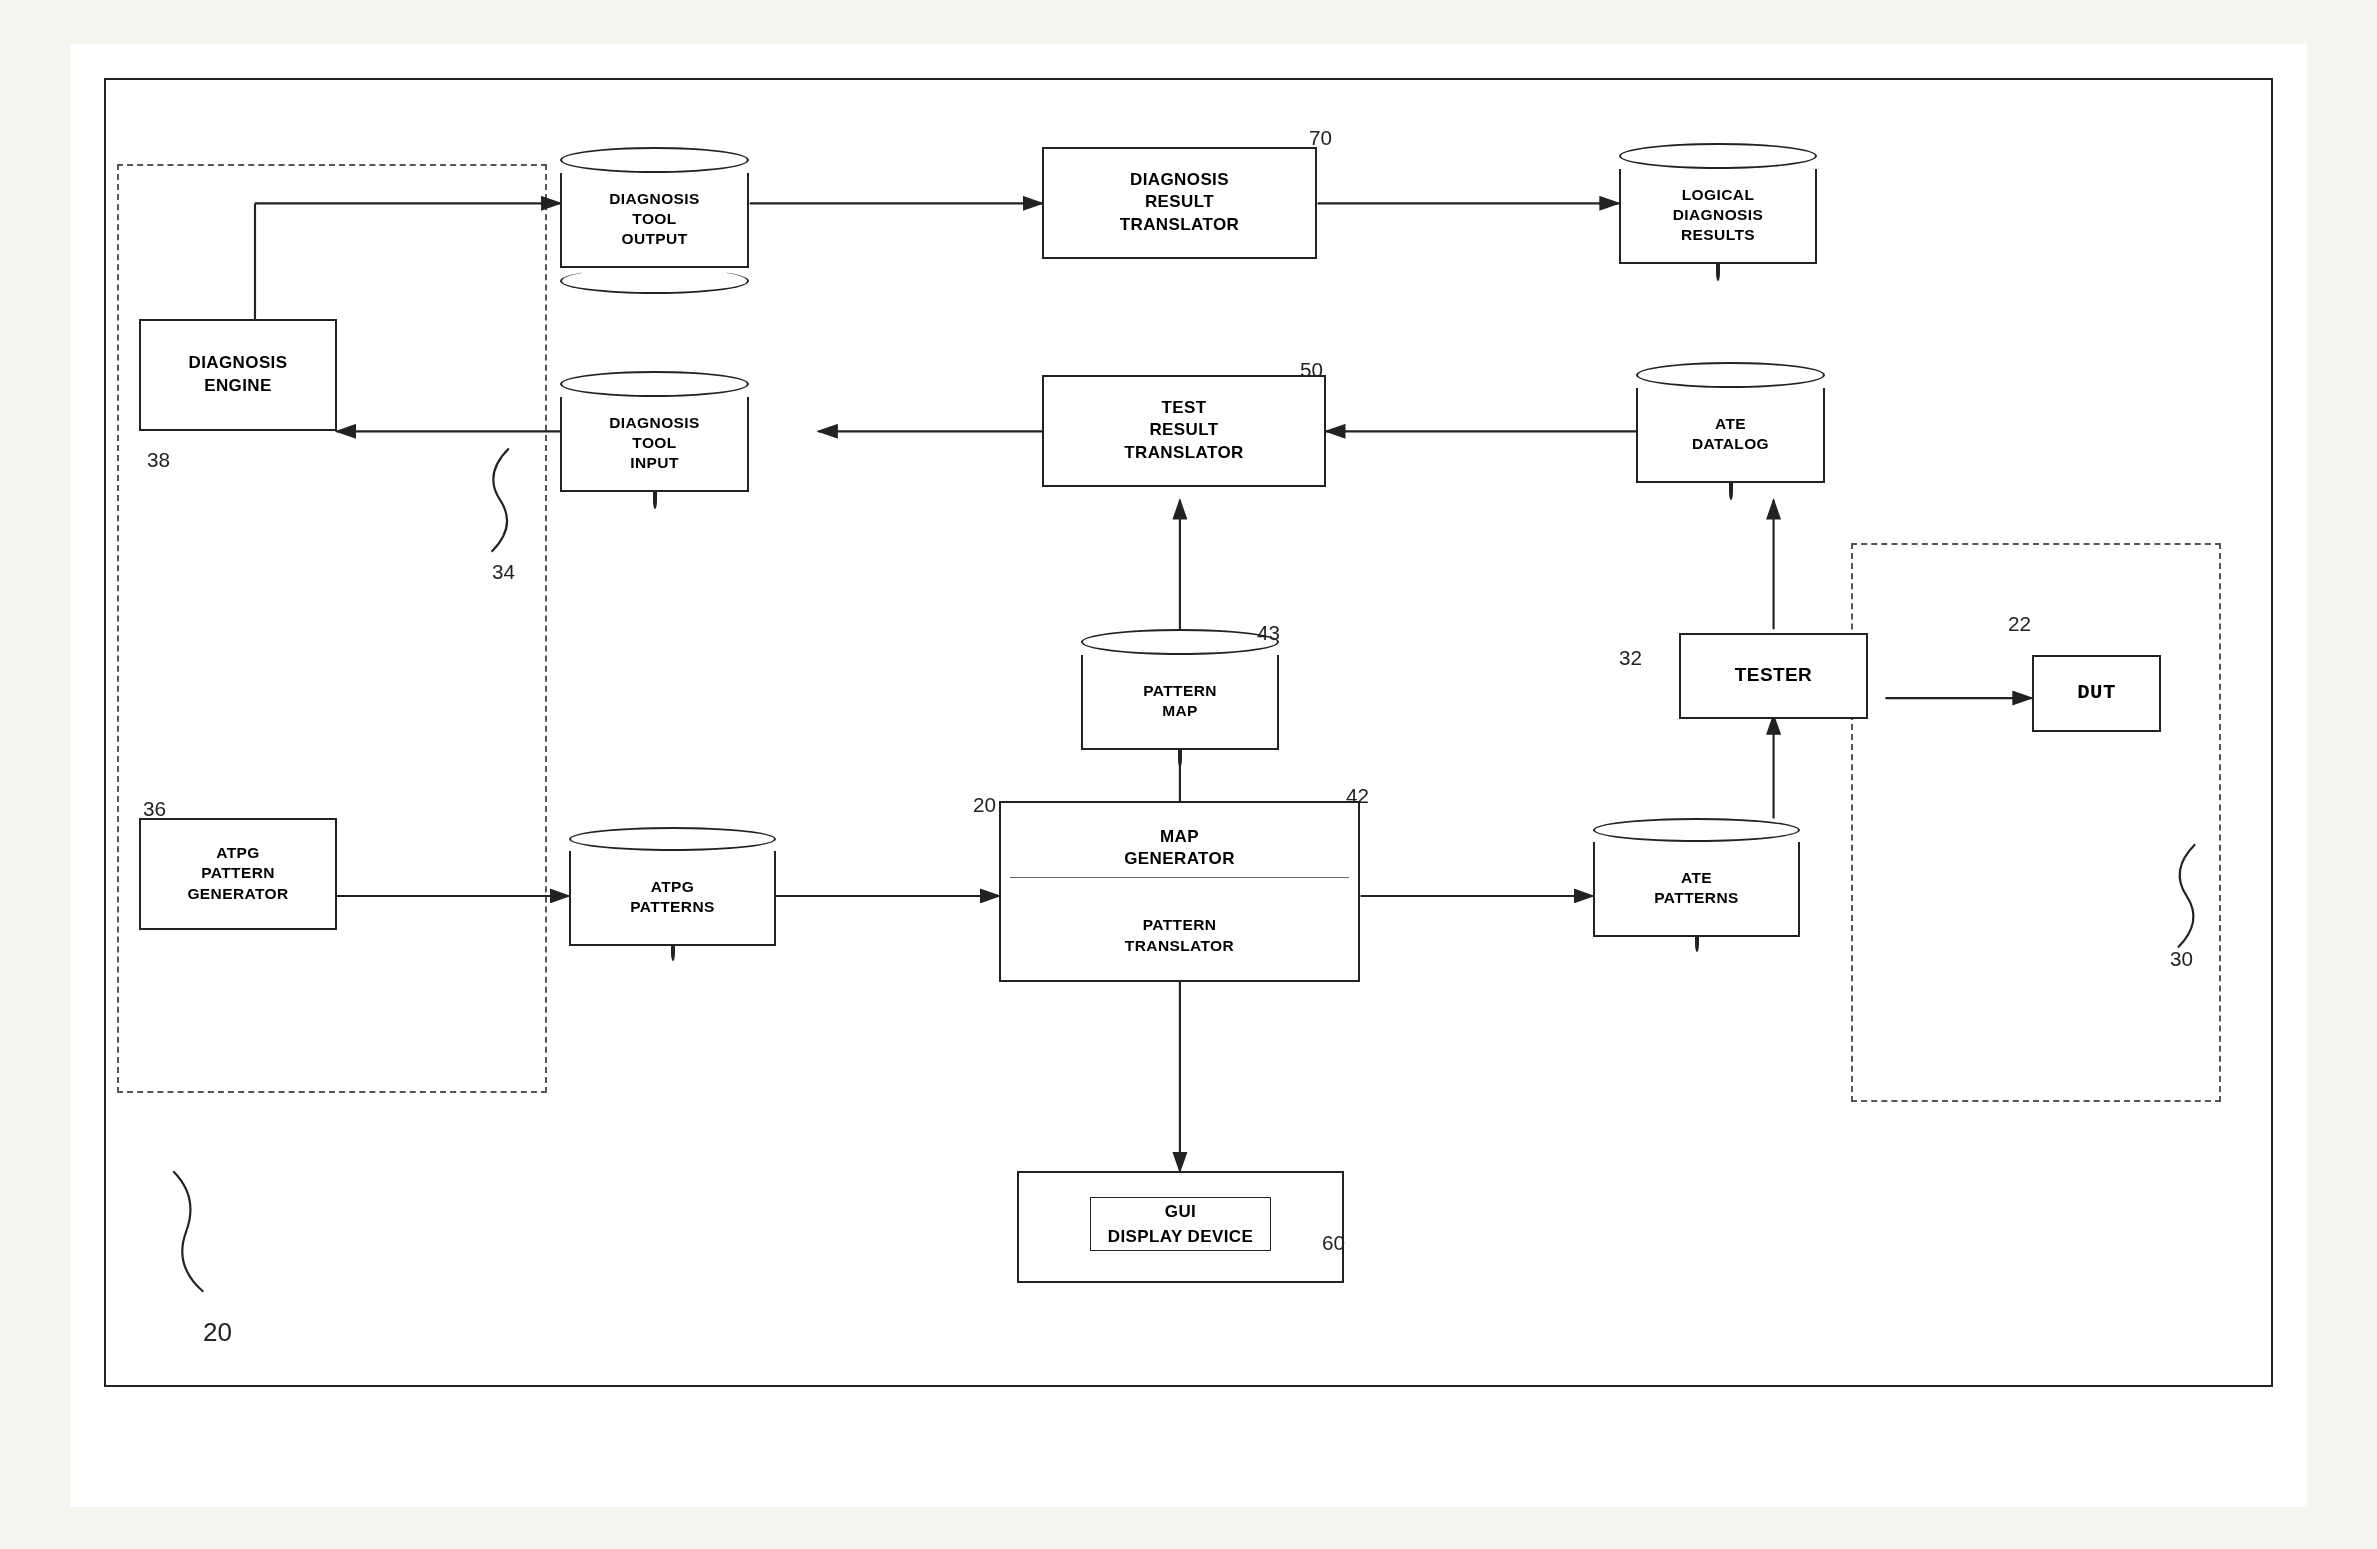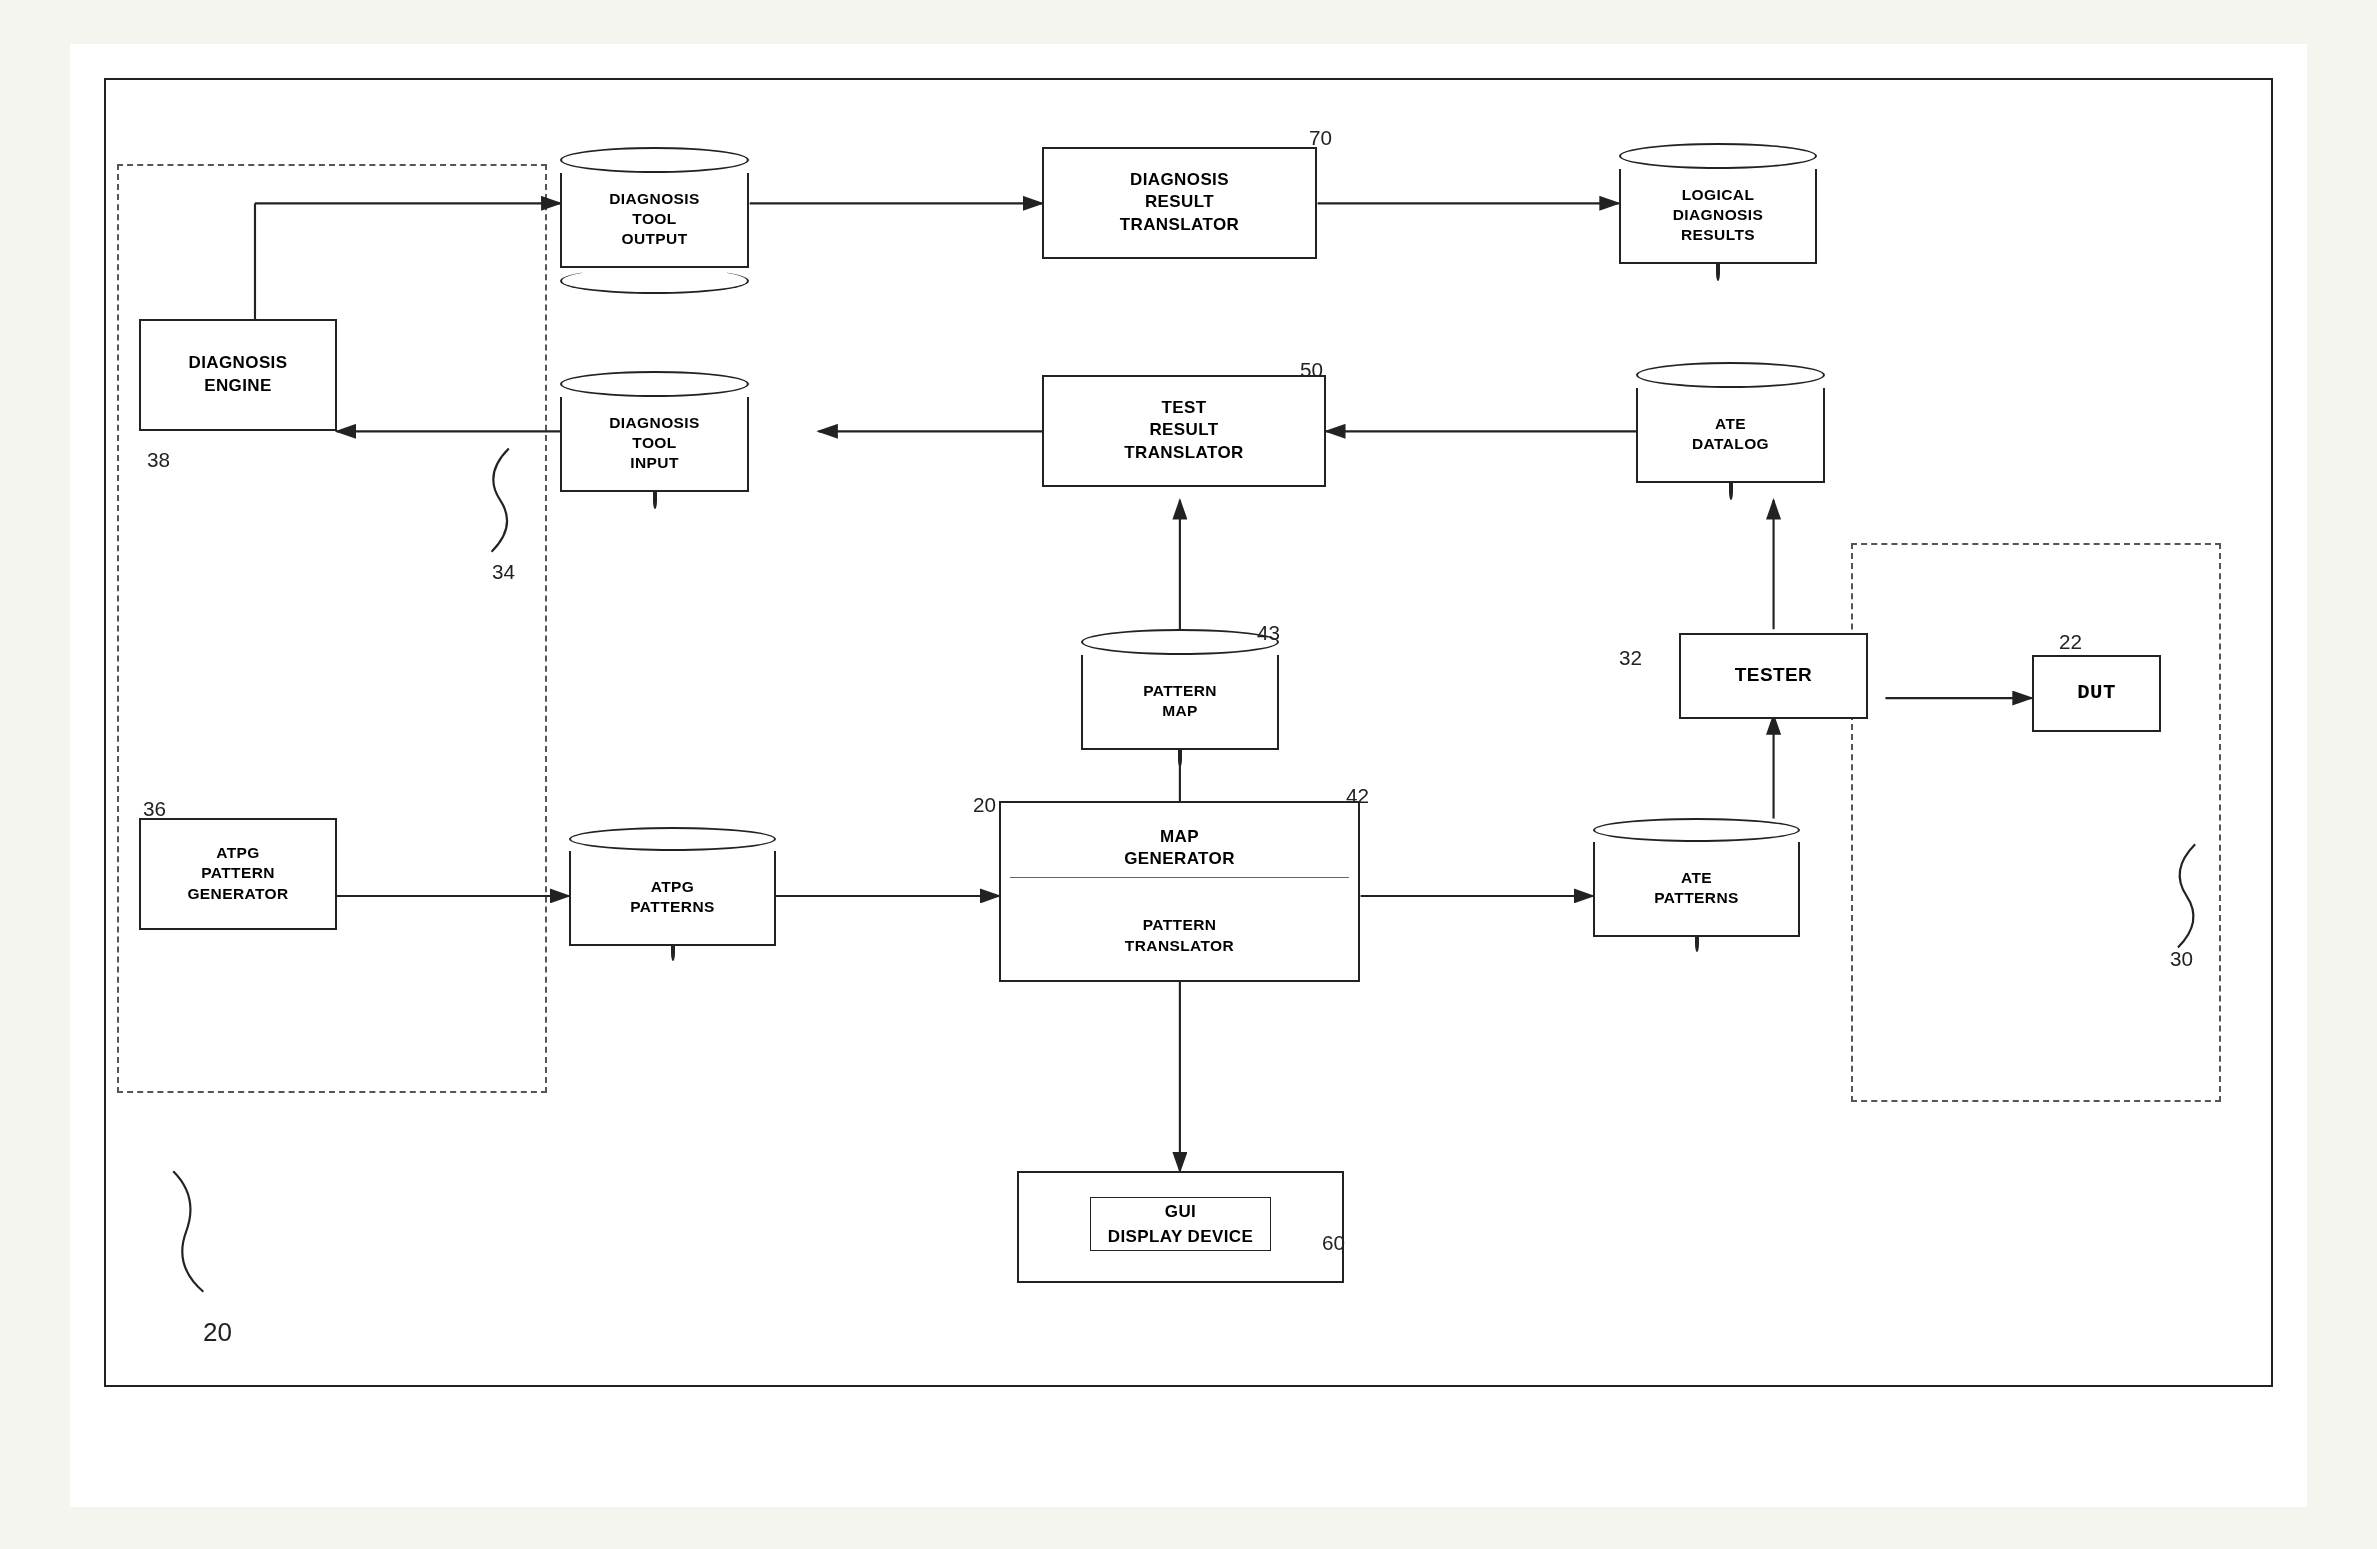--- a/index.html
+++ b/index.html
@@ -242,21 +242,21 @@
   <div class="box" style="left:1609px; top:589px; width:189px; height:86px;">
     <span style="white-space:pre-line; font-size:19px;">TESTER</span>
   </div>
 
   <div class="label-num" style="left:1549px; top:602px;">32</div>
 
   <div class="box" style="left:1962px; top:611px; width:129px; height:77px;font-family:Liberation Mono, monospace;">
     <span style="font-size:20.7px; font-weight:bold;">DUT</span>
   </div>
 
-  <div class="label-num" style="left:1989px; top:568px;margin-top:18px;">22</div>
+  <div class="label-num" style="left:1938px; top:568px;">22</div>
 
   <div class="box" style="left:69px; top:774px; width:198px; height:112px;">
     <span style="white-space:pre-line; font-size:15.5px;">ATPG
 PATTERN
 GENERATOR</span>
   </div>
 
   <div class="label-num" style="left:73px; top:753px;">36</div>
 
   <div class="cylinder" style="left:499px; top:783px; width:207px;">

